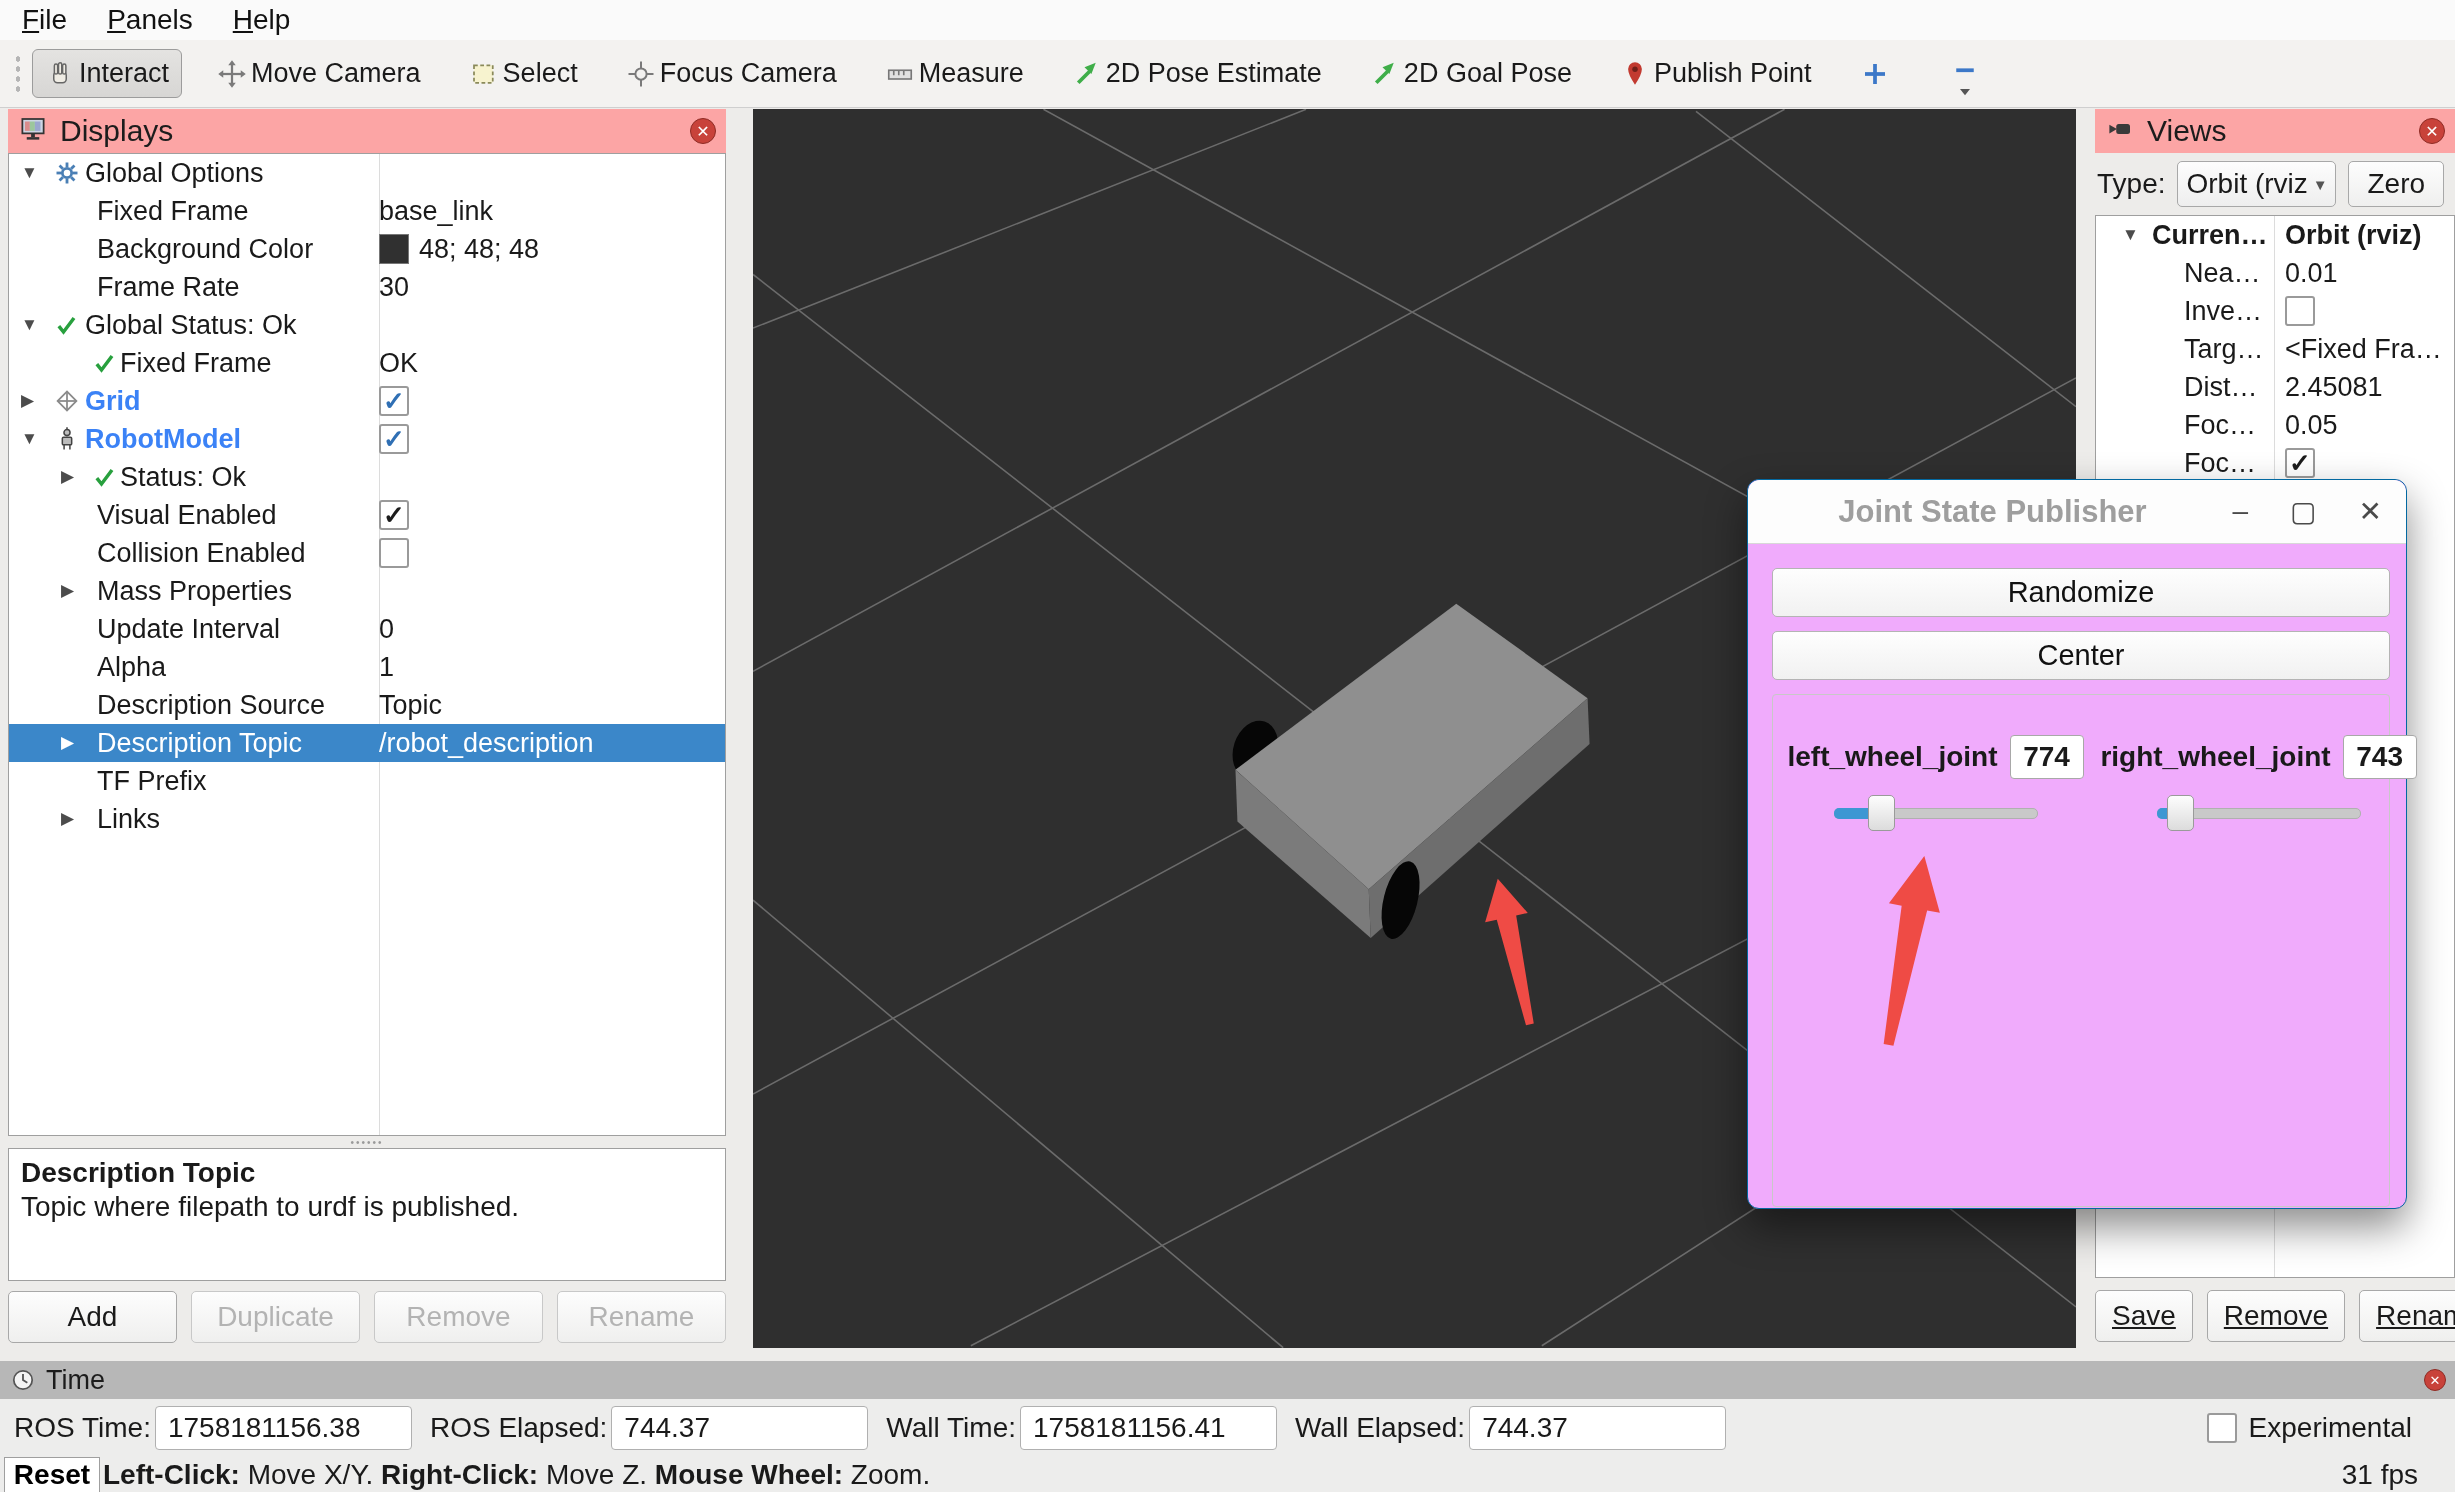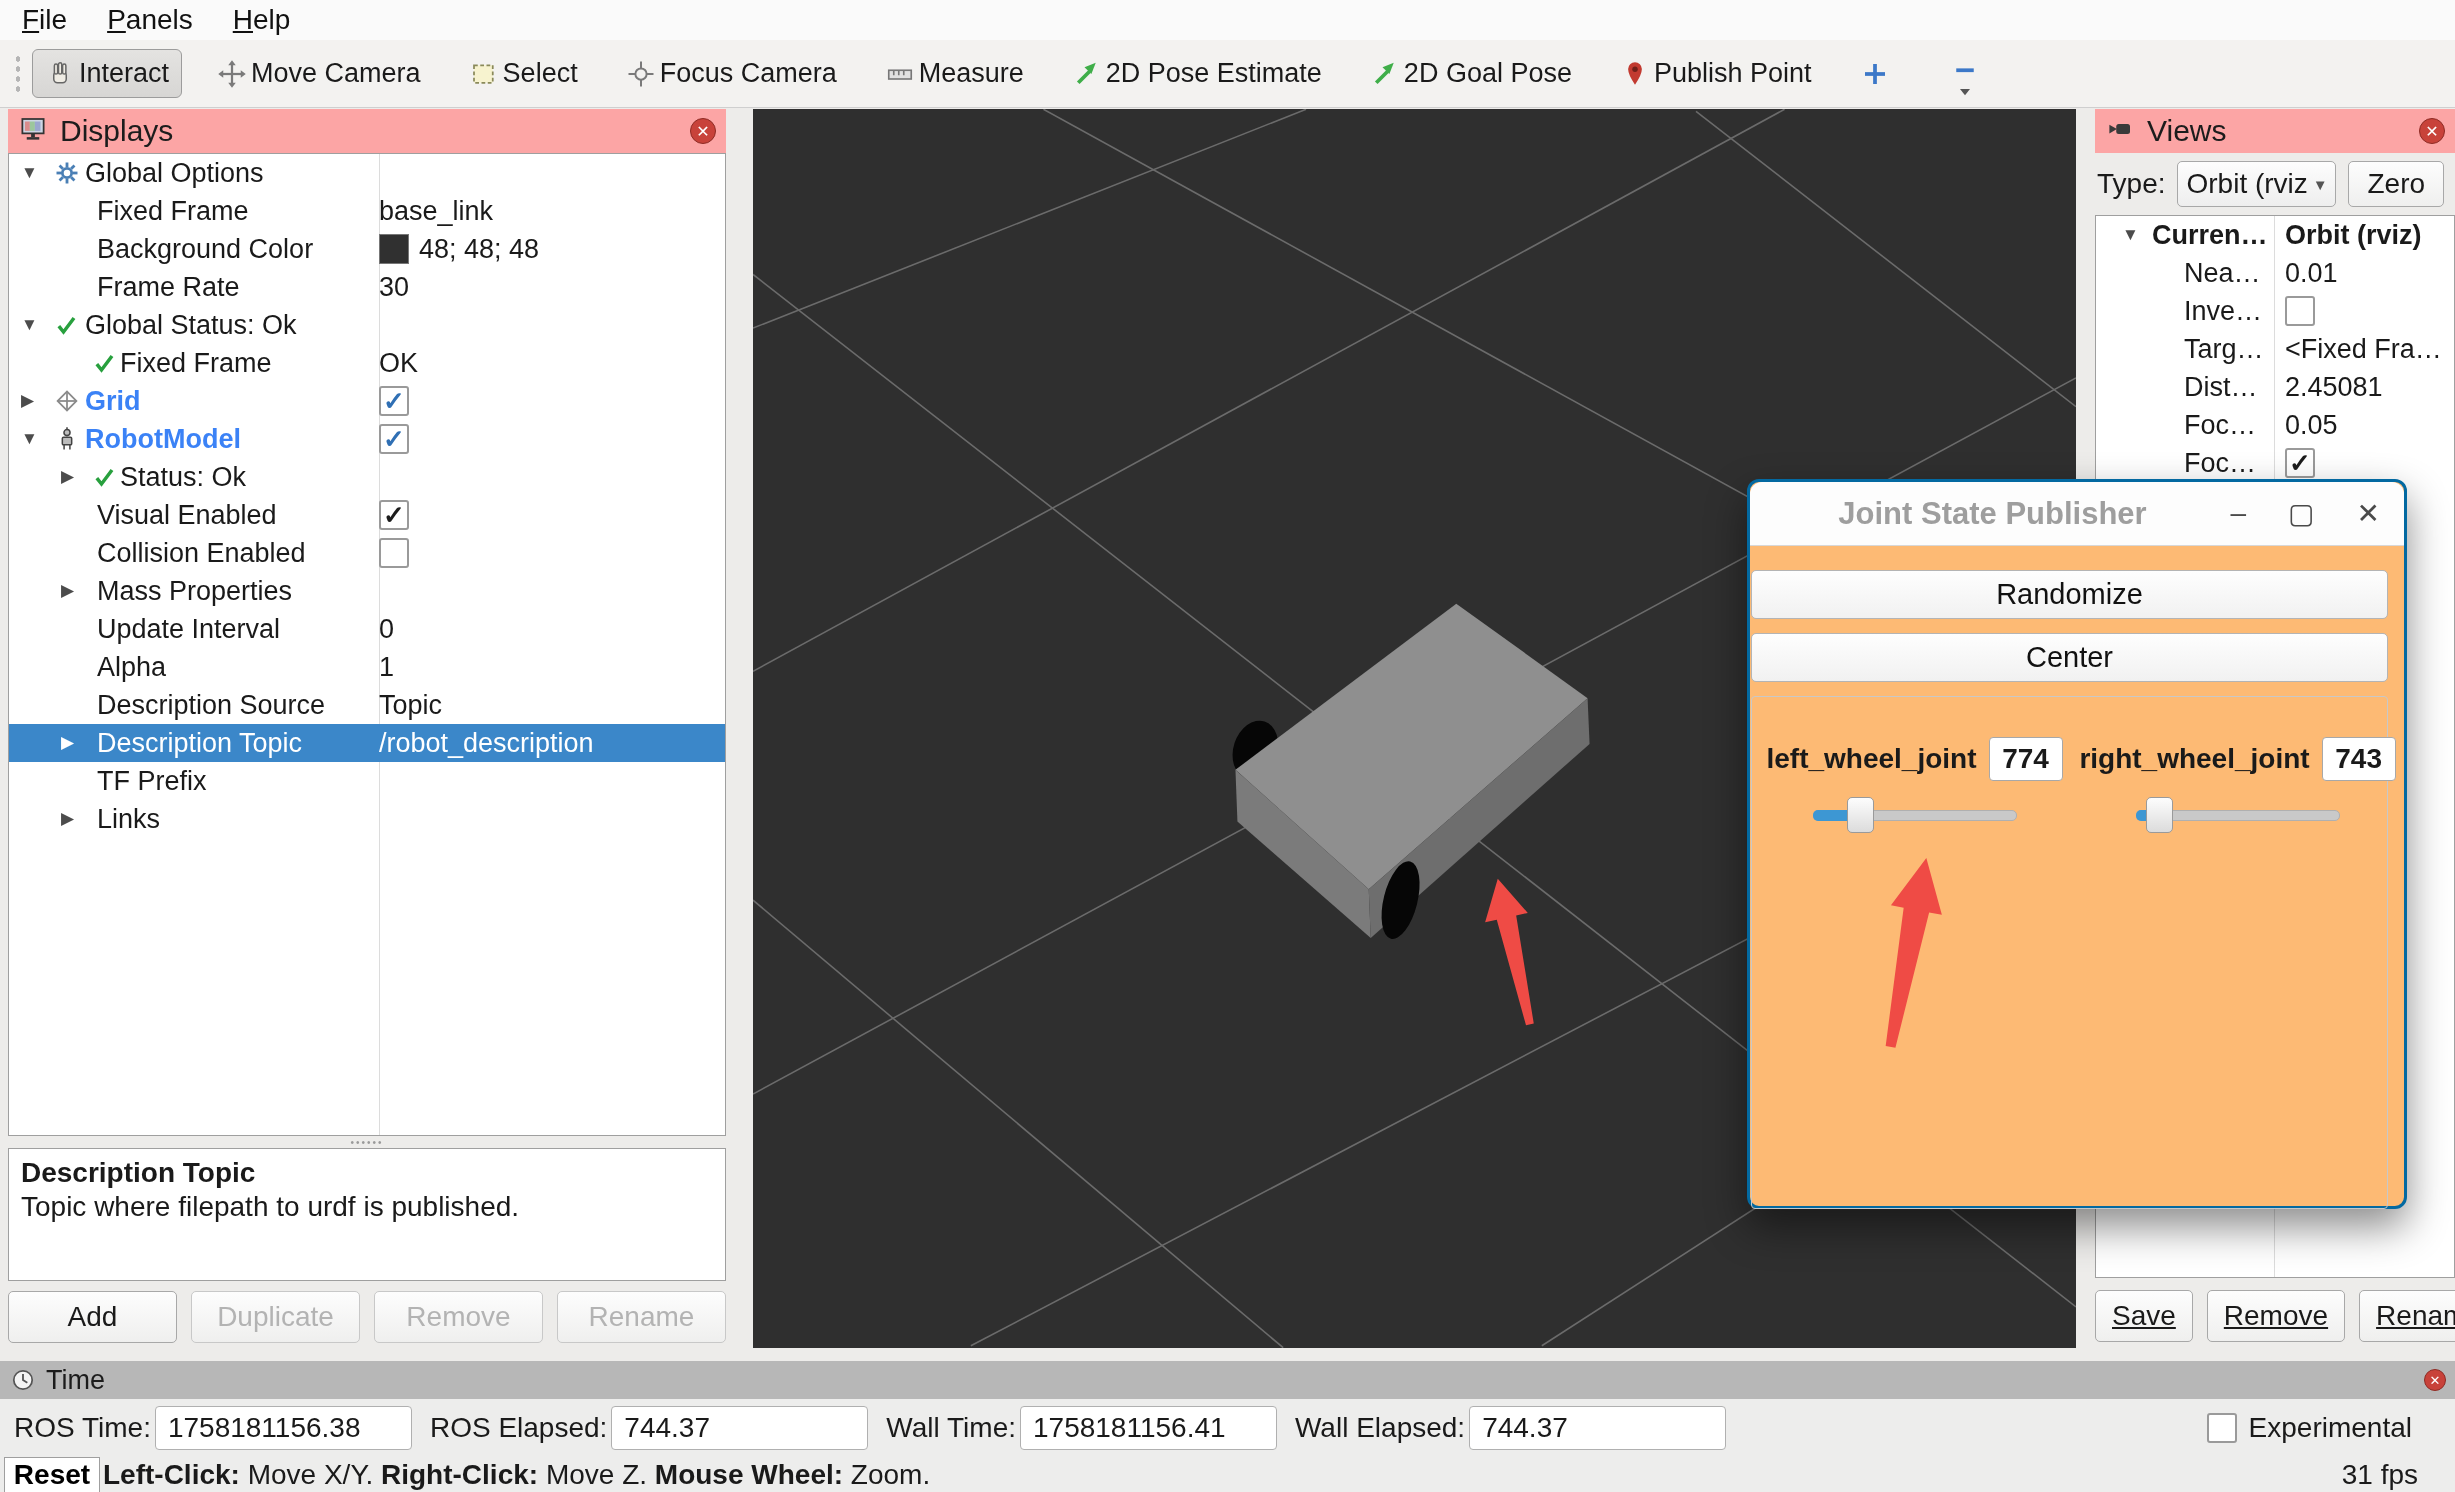--- a/index.html
+++ b/index.html
@@ -60,25 +60,25 @@
   #views-tree { height:1063px; }
   .vrow { position:relative; height:38px; font-size:27px; line-height:38px; white-space:nowrap; }
   .vrow .arrow { position:absolute; left:26px; font-size:17px; color:#4c4c4c; }
   .vrow .rlabel { position:absolute; }
   .vrow .rvalue { position:absolute; left:189px; display:flex; align-items:center; height:38px; }
   .vrow.boldrow { font-weight:bold; }
   #views-buttons { margin-top:12px;text-decoration:underline; }
   #views-buttons .pbtn { padding:0 16px; }
 
   
-  #jsp { position:absolute; left:1747px; top:479px; width:660px; height:730px; background:#fdba74; border:3px solid #0369a1; border-radius:12px; box-shadow:0 18px 40px rgba(0,0,0,.45); z-index:50; }
+  #jsp { position:absolute; left:1747px; top:479px; width:660px; height:730px; background:#f0abfc; border:1px solid #0369a1; border-radius:12px; box-shadow:0 18px 40px rgba(0,0,0,.45); z-index:50; }
   #jsp-titlebar { height:64px; background:#fdfdfd; border-bottom:1px solid #d8d8d8; border-radius:12px 12px 0 0; position:relative; display:flex; align-items:center; }
   #jsp-title { position:absolute; left:0; width:calc(100% - 169px); text-align:center; font-size:31px; font-weight:bold; color:#9e9e9e; }
   #jsp-controls { position:absolute; right:24px; display:flex; gap:42px; font-size:28px; color:#4a4a4a; }
-  #jsp-body { padding:24px 16px 0 1px; }
+  #jsp-body { padding:24px 16px 0 24px; }
   .jsp-btn { width:100%; height:49px; background:linear-gradient(#fefefe,#f1f1f1); border:1px solid #b4b4b4; border-radius:5px; font-size:29px; display:flex; align-items:center; justify-content:center; margin-bottom:14px; font-family:"Liberation Sans",sans-serif; color:#111; }
   #jsp-group { border:1px solid #c8c8c8; border-radius:4px; height:513px; margin-top:6px; display:flex; padding:40px 18px 0 18px; gap:34px; }
   .joint-col { width:289px; }
   .joint-head { display:flex; align-items:center; justify-content:center; gap:12px; font-size:28px; font-weight:bold; }
   .spinbox { min-width:74px; height:44px; background:#fff; border:1px solid #a8a8a8; border-radius:4px; display:flex; align-items:center; justify-content:center; font-size:28px; font-weight:bold; }
   .slider { position:relative; width:204px; height:36px; margin:16px auto 0 auto; }
   .slider .groove { position:absolute; left:0; right:0; top:13px; height:11px; background:#c9c9c9; border-radius:5px; border:1px solid #b0b0b0; }
   .slider .fill { position:absolute; left:0; top:13px; height:11px; background:#3d97d3; border-radius:5px 0 0 5px; }
   .slider .handle { position:absolute; top:0; width:27px; height:36px; background:linear-gradient(#fdfdfd,#dcdcdc); border:1px solid #9a9a9a; border-radius:5px; }
   #jsp-arrow { position:absolute; left:0; top:0; width:660px; height:730px; pointer-events:none; }

